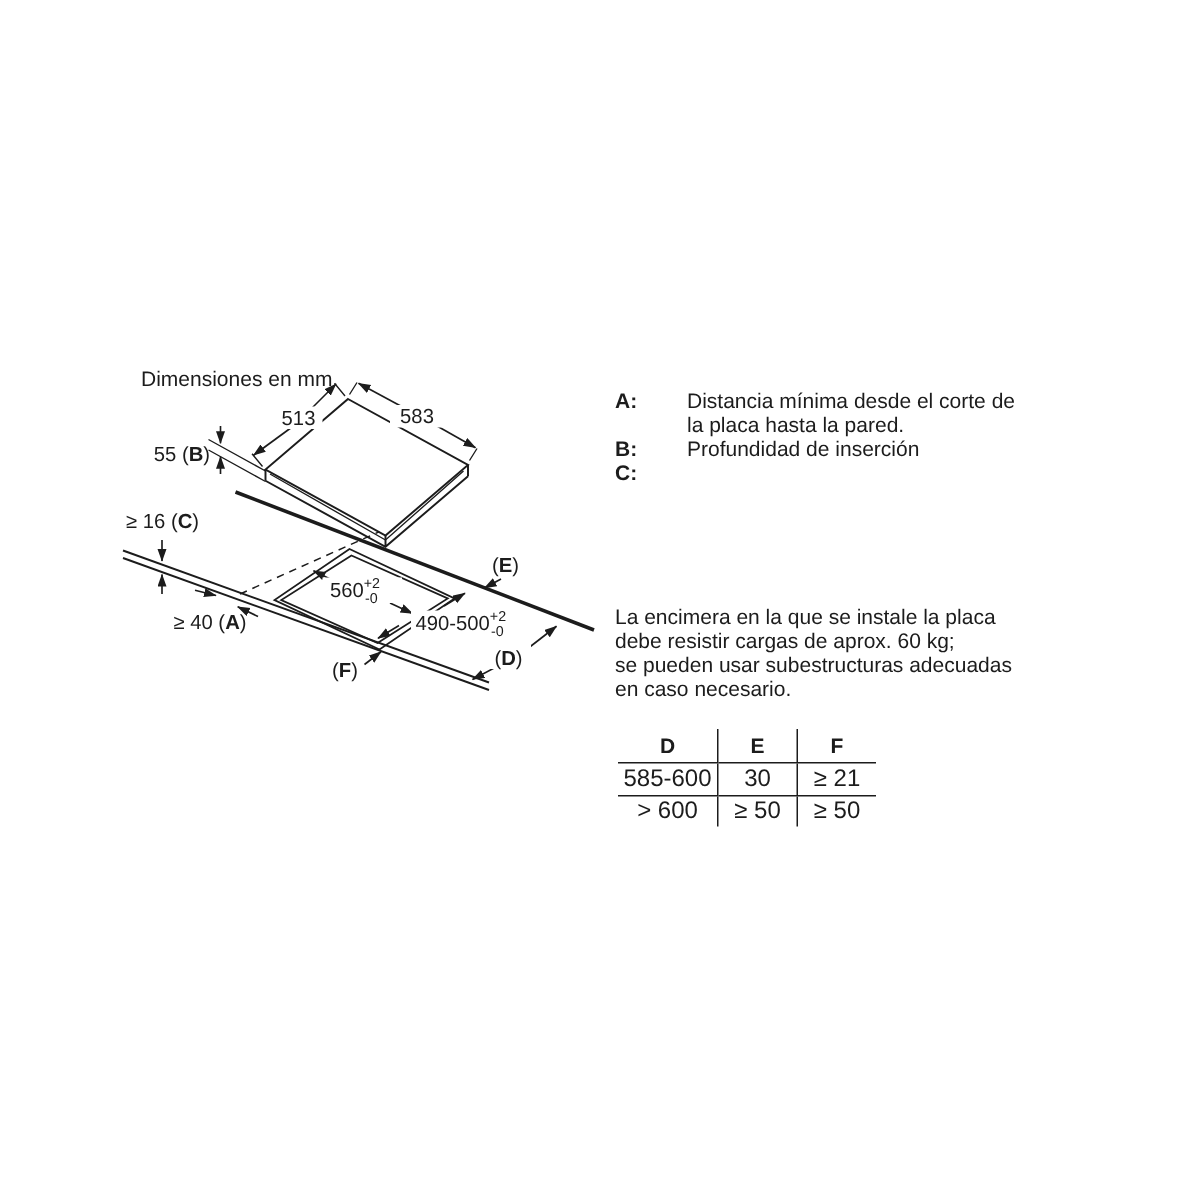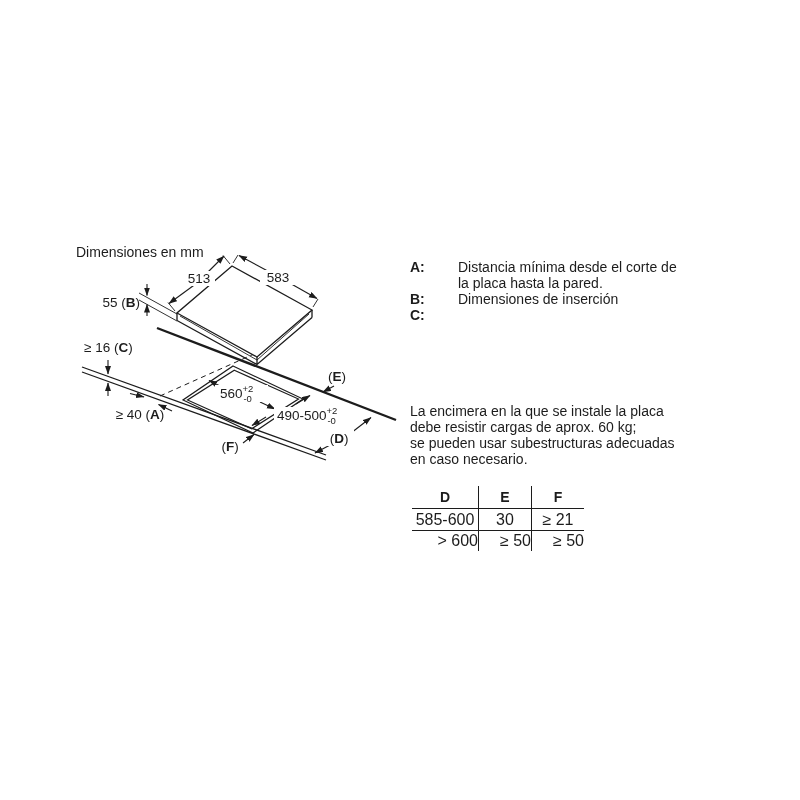--- a/index.html
+++ b/index.html
@@ -1,18 +1,18 @@
 <!DOCTYPE html>
 <html><head>
 <meta charset="utf-8">
 <style>
   html,body{margin:0;padding:0;background:#fff;}
   .page{position:relative;width:800px;height:800px;background:#fff;overflow:hidden;
         font-family:"Liberation Sans",sans-serif;color:#1c1c1c;}
-  .title{position:absolute;left:76px;top:244px;font-size:14px;}
+  .title{position:absolute;left:94px;top:244px;font-size:14px;}
   .diagram{position:absolute;left:78px;top:250px;}
   
   .ln{stroke:#1c1c1c;fill:none;stroke-width:1.3px;}
   .thin{stroke:#1c1c1c;fill:none;stroke-width:0.9px;}
   .thick{stroke:#1c1c1c;fill:none;stroke-width:2.4px;}
   .arr{stroke:#1c1c1c;fill:none;stroke-width:1.1px;marker-end:url(#ah);}
   .dash{stroke:#1c1c1c;fill:none;stroke-width:1px;stroke-dasharray:5 4;}
   .wbg{fill:#ffffff;}
   .diagram text{font-family:"Liberation Sans",sans-serif;font-size:13.5px;fill:#1c1c1c;}
   .b{font-weight:bold;}
@@ -26,21 +26,21 @@
   
   .dtable{position:absolute;left:412px;top:486px;border-collapse:collapse;}
   .dtable th,.dtable td{padding:0;text-align:center;font-family:"Liberation Sans",sans-serif;}
   .dtable th{font-size:14px;font-weight:bold;height:22px;}
   .dtable td{font-size:16px;height:21px;}
   .dtable .c1{width:66px;}
   .dtable .c2{width:52px;border-left:1.5px solid #1c1c1c;}
   .dtable .c3{width:52px;border-left:1.5px solid #1c1c1c;}
   .dtable thead th{border-bottom:1.5px solid #1c1c1c;}
   .dtable tbody tr.r1 td{border-bottom:1.5px solid #1c1c1c;}
-  .dtable tbody tr.r2 td{height:20px;text-align:right;}
+  .dtable tbody tr.r2 td{height:20px;}
 </style>
 </head>
 <body>
 
 <div class="page">
 
   <div class="title">Dimensiones en mm</div>
 
   <svg class="diagram" width="324" height="222" viewBox="78 250 324 222" xmlns="http://www.w3.org/2000/svg">
     <defs>
@@ -136,21 +136,21 @@
   </svg>
 
   <div class="legend">
     <div class="leg">
       <span class="key">A:</span>
       <span class="txt">Distancia mínima desde el corte de
 la placa hasta la pared.</span>
     </div>
     <div class="leg">
       <span class="key">B:</span>
-      <span class="txt">Dimensiones de inserción</span>
+      <span class="txt">Profundidad de inserción</span>
     </div>
     <div class="leg">
       <span class="key">C:</span>
     </div>
   </div>
 
   <div class="note">La encimera en la que se instale la placa
 debe resistir cargas de aprox. 60 kg;
 se pueden usar subestructuras adecuadas
 en caso necesario.</div>

